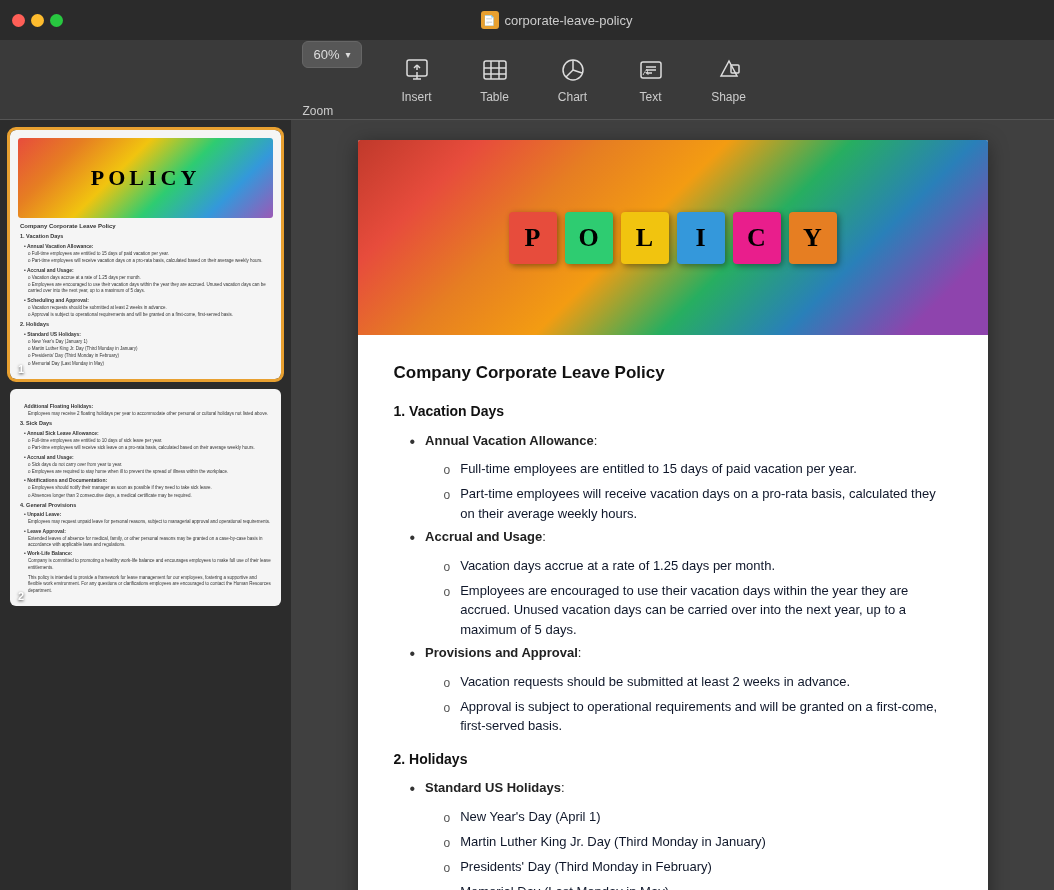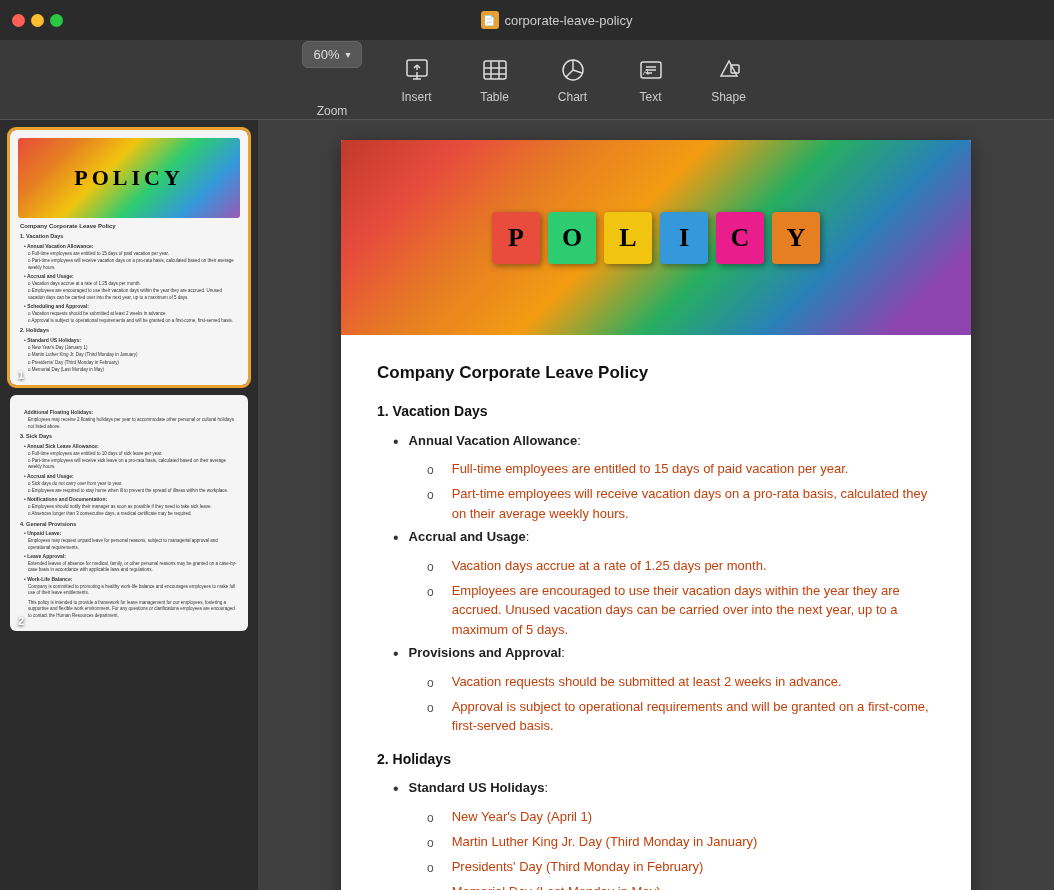--- a/index.html
+++ b/index.html
@@ -89,21 +89,20 @@
       stroke: #ddd;
       stroke-width: 1.5;
     }
     .toolbar-item-label {
       font-size: 12px;
       color: #ccc;
     }
     .zoom-control {
       display: flex;
       flex-direction: column;
-      align-items: center;
       gap: 24px;
       padding: 8px 12px;
       cursor: pointer;
       min-width: 80px;
     }
     .zoom-btn {
       display: flex;
       align-items: center;
       gap: 4px;
       background: rgba(255,255,255,0.15);
@@ -126,21 +125,21 @@
 
     
     .main-area {
       display: flex;
       flex: 1;
       overflow: hidden;
     }
 
     
     .sidebar {
-      width: 258px;
+      width: 291px;
       background: #2c2c2c;
       overflow-y: auto;
       flex-shrink: 0;
       padding: 10px;
       display: flex;
       flex-direction: column;
       gap: 10px;
     }
     .sidebar::-webkit-scrollbar { width: 6px; }
     .sidebar::-webkit-scrollbar-track { background: #2c2c2c; }
@@ -309,23 +308,22 @@
       padding-left: 50px;
     }
     .sub-o {
       color: #555;
       font-size: 12px;
       margin-top: 2px;
       flex-shrink: 0;
     }
     .sub-text {
       font-size: 13px;
-      color: #c2410c;
+      color: #0f172a;
       line-height: 1.5;
-      margin-left: 8px;
     }
   </style>
 </head>
 <body>
 
 <div class="titlebar">
   <div class="traffic-lights">
     <div class="traffic-light tl-close"></div>
     <div class="traffic-light tl-minimize"></div>
     <div class="traffic-light tl-maximize"></div>

